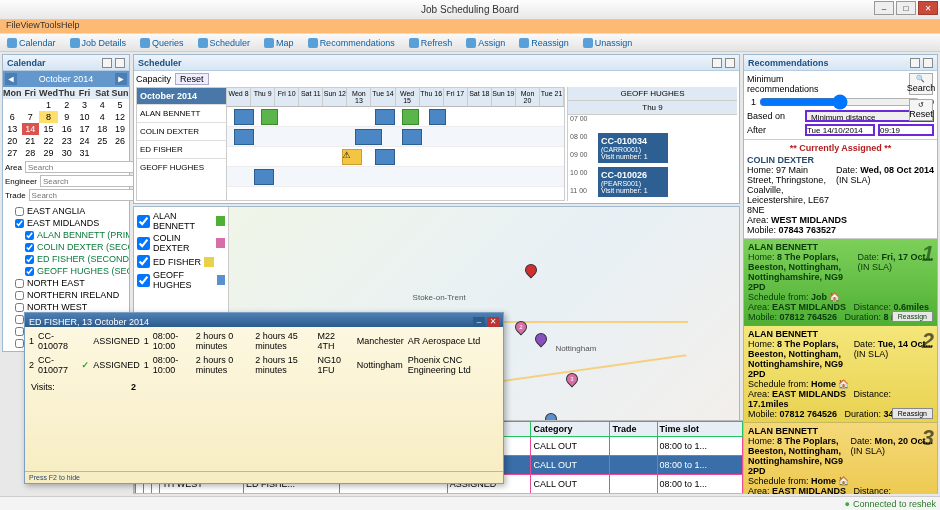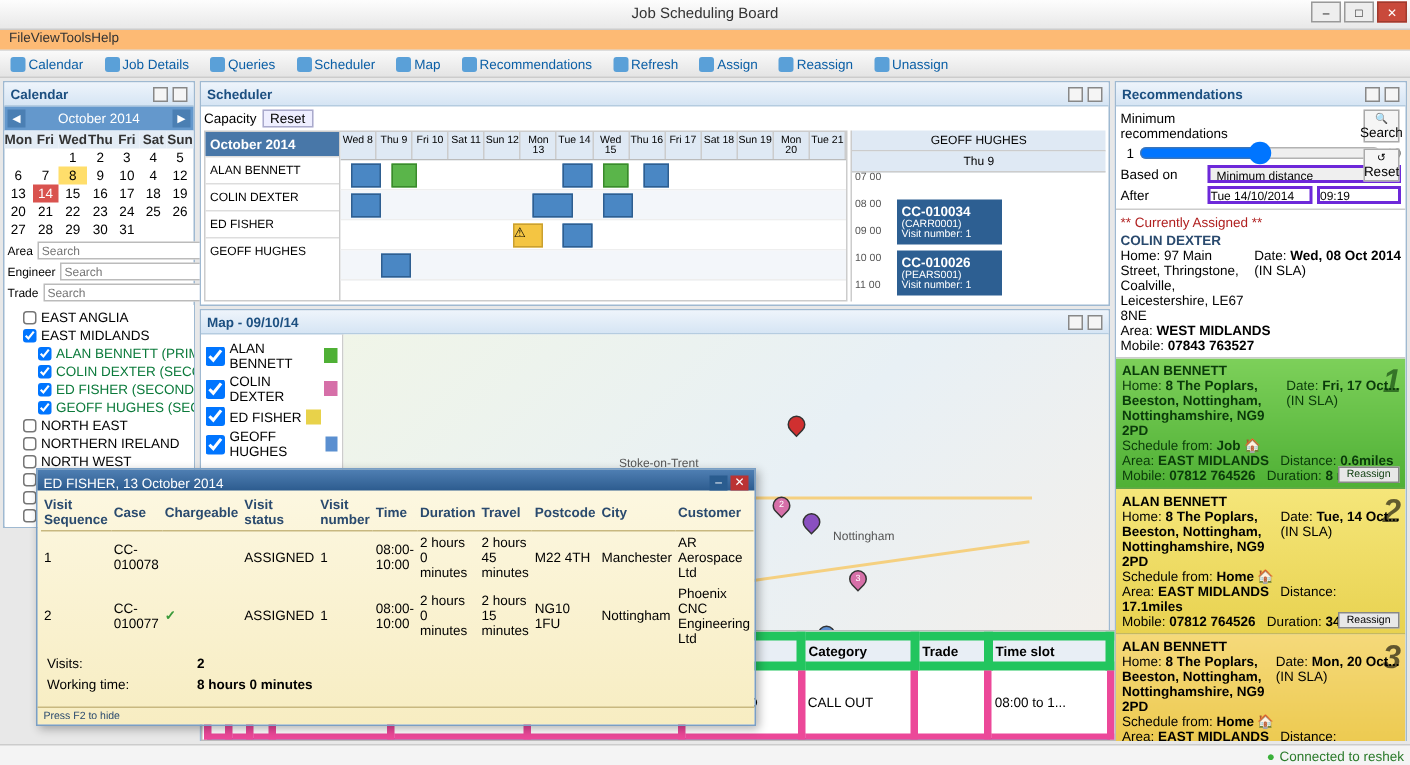--- a/index.html
+++ b/index.html
@@ -79,37 +79,37 @@
 .overlay .stats .r .k{width:100px}
 .overlay .foot{font-size:7px;padding:2px 4px;color:#2a4a6e;border-top:1px solid #c8b880}
 .rec-body{flex:1;display:flex;flex-direction:column;overflow:hidden}
 .rec-ctrl{padding:3px;font-size:8px;display:flex;flex-direction:column;gap:2px;border-bottom:1px solid #ccc}
 .rec-ctrl .row{display:flex;align-items:center;gap:3px}
 .rec-ctrl label{width:55px}
 .rec-ctrl select,.rec-ctrl input{flex:1;height:12px;font-size:8px;border:2px solid #6d28d9}
 .rec-side{position:absolute;right:4px;top:2px;display:flex;flex-direction:column;gap:4px;align-items:center}
 .rec-side .bt{width:24px;height:22px;border:1px solid #aaa;background:#f5f5f5;font-size:7px;display:flex;flex-direction:column;align-items:center;justify-content:center}
 .assigned{background:#fff;padding:3px;font-size:7px;border-bottom:1px solid #ccc}
-.assigned .t{color:#b02020;font-weight:normal;margin-bottom:2px}
+.assigned .t{color:#b02020;text-align:center;font-weight:bold;margin-bottom:2px}
 .assigned .nm{font-weight:bold;color:#2a4a6e}
 .rec-list{flex:1;overflow:auto}
 .card{padding:3px 4px;font-size:7px;position:relative;border-bottom:1px solid rgba(0,0,0,.2)}
 .card .num{position:absolute;right:3px;top:2px;font-size:22px;font-weight:bold;opacity:.6;font-style:italic}
 .card .nm{font-weight:bold}
 .card .btn{position:absolute;right:4px;bottom:3px;background:#e8e8e8;border:1px solid #888;padding:1px 5px;font-size:7px}
 .card.c1{background:linear-gradient(#7dd05a,#4fb035);color:#0a3a0a}
 .card.c2{background:linear-gradient(#f5e67a,#e8d250)}
 .card.c3{background:linear-gradient(#f5d97a,#ecc94e)}
 .statusbar{height:14px;background:#f4f4f4;border-top:1px solid #ccc;display:flex;align-items:center;justify-content:space-between;padding:0 4px;font-size:8px}
 .statusbar .conn{color:#2a7a2a;display:flex;align-items:center;gap:3px}
 .statusbar .conn:before{content:"●";color:#3ab03a}
 .grid-bottom{position:absolute;left:134px;top:420px;width:610px;height:74px;background:#fff;border:1px solid #bbb;font-size:7px;z-index:5;overflow:hidden}
 .grid-bottom table{width:100%;border-collapse:collapse}
-.grid-bottom th{background:#e8eef5;padding:2px;text-align:left;border:6px solid #22c55e}
-.grid-bottom td{padding:16px 2px;border:5px solid #ec4899}
+.grid-bottom th{background:#e8eef5;padding:2px;text-align:left;border:1px solid #22c55e}
+.grid-bottom td{padding:4px 2px;border:1px solid #ec4899}
 .grid-bottom tr.sel td{background:#3a6ea8;color:#fff}
 .checkmark{color:#3a9a3a;font-weight:bold}
 </style>
 </head>
 <body>
 
 <div class="titlebar">
   <span class="title">Job Scheduling Board</span>
   <div class="winbtns">
     <div class="winbtn">–</div>
@@ -318,27 +318,20 @@
                 <div class="time-lbl" style="top:54px">10 00</div>
                 <div class="time-lbl" style="top:72px">11 00</div>
                 <div style="margin-left:26px;margin-top:14px"><div class="geoff-card"><b>CC-010034</b><br>(CARR0001)<br>Visit number: 1</div><div class="geoff-card"><b>CC-010026</b><br>(PEARS001)<br>Visit number: 1</div></div>
               </div>
           </div>
         </div>
       </div>
     </div>
 
     <div class="panel map-panel">
-      <div class="panel-hdr">
-          <span>Map - 09/10/14</span>
-        <div class="icons">
-            <span></span>
-            <span></span>
-          </div>
-      </div>
       <div class="map-body">
         <div class="map-legend" id="map-legend">
             <div class="li"><input type="checkbox" checked="" style="">ALAN BENNETT<span class="sw" style="background:#4fb035"></span></div>
             <div class="li"><input type="checkbox" checked="" style="">COLIN DEXTER<span class="sw" style="background:#d66fa8"></span></div>
             <div class="li"><input type="checkbox" checked="" style="">ED FISHER<span class="sw" style="background:#e8d24a"></span></div>
             <div class="li"><input type="checkbox" checked="" style="">GEOFF HUGHES<span class="sw" style="background:#5a8fd0"></span></div>
           </div>
         <div class="map-area">
           <div class="road" style="left:10%;top:40%;width:80%"></div>
           <div class="road" style="left:20%;top:60%;width:70%;transform:rotate(-8deg)"></div>
@@ -452,33 +445,20 @@
   <div class="ohdr">
     <span>ED FISHER, 13 October 2014</span>
     <div style="display:flex">
         <div class="obtn" style="background:#2a5c8f">–</div>
         <div class="obtn">✕</div>
       </div>
   </div>
   <div class="otab">
     <table id="ov-table">
         <tbody>
-          <tr>
-            <th>Visit Sequence</th>
-            <th>Case</th>
-            <th>Chargeable</th>
-            <th>Visit status</th>
-            <th>Visit number</th>
-            <th>Time</th>
-            <th>Duration</th>
-            <th>Travel</th>
-            <th>Postcode</th>
-            <th>City</th>
-            <th>Customer</th>
-          </tr>
           <tr>
             <td>1</td>
             <td>CC-010078</td>
             <td class="checkmark"></td>
             <td>ASSIGNED</td>
             <td>1</td>
             <td>08:00-10:00</td>
             <td>2 hours 0 minutes</td>
             <td>2 hours 45 minutes</td>
             <td>M22 4TH</td>
@@ -498,24 +478,20 @@
             <td>Nottingham</td>
             <td>Phoenix CNC Engineering Ltd</td>
           </tr>
         </tbody>
       </table>
     <div class="stats" id="ov-stats">
         <div class="r">
           <span class="k">Visits:</span>
           <b>2</b>
         </div>
-        <div class="r">
-          <span class="k">Working time:</span>
-          <b>8 hours 0 minutes</b>
-        </div>
       </div>
   </div>
   <div class="foot">Press F2 to hide</div>
 </div>
 
 <div class="grid-bottom">
   <table id="grid-table">
       <tbody>
         <tr>
           <th></th>

